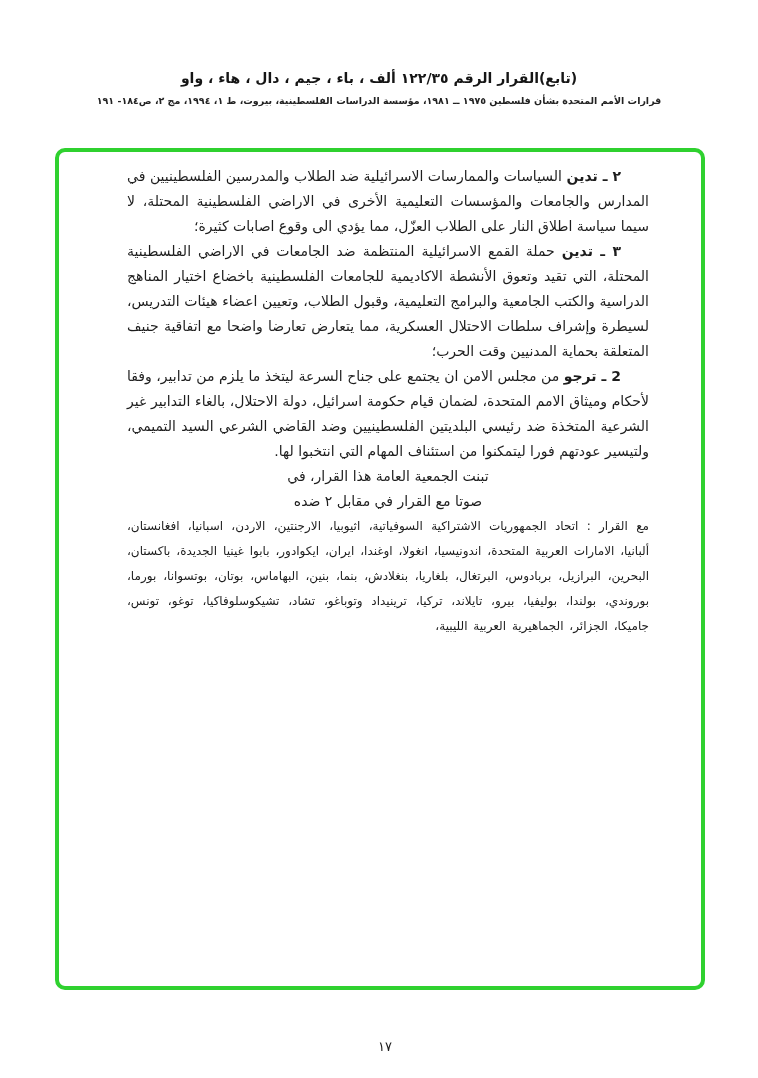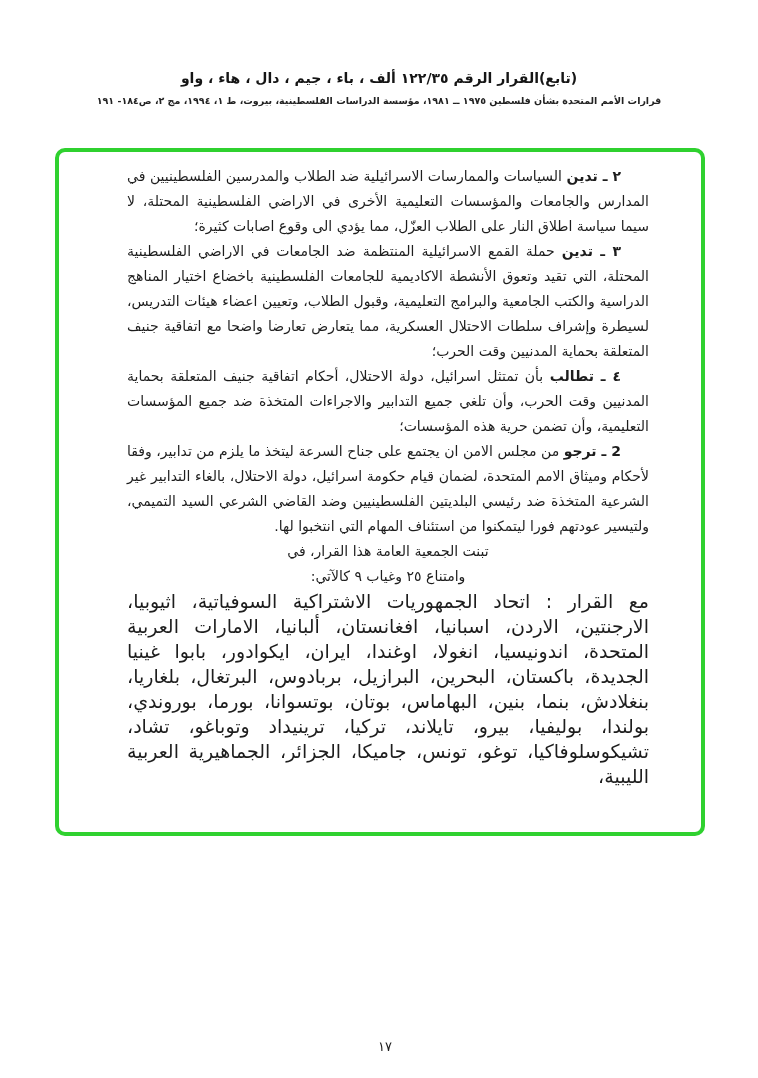--- a/index.html
+++ b/index.html
@@ -32,42 +32,42 @@
     margin-top: 9px;
     font-size: 9.5px;
     font-weight: bold;
     color: #222222;
   }
   .green-box {
     position: absolute;
     top: 148px;
     left: 55px;
     width: 650px;
-    height: 688px;
+    height: 842px;
     border: 4px solid var(--green, #2fd12f);
     border-radius: 10px;
     padding: 12px 52px 0 68px;
     direction: rtl;
     overflow: hidden;
   }
   .para {
     text-align: justify;
     font-size: 14px;
     line-height: 25px;
     text-indent: 28px;
   }
   .para .lead { font-weight: bold; }
   .vote-line {
     text-align: center;
     font-size: 14px;
     line-height: 25px;
   }
   .countries {
     text-align: justify;
-    font-size: 19px;
+    font-size: 12px;
     line-height: 25px;
     word-spacing: 2px;
   }
   .footer {
     position: absolute;
     bottom: 24px;
     left: 12px;
     right: 0;
     text-align: center;
     font-size: 13px;
@@ -83,26 +83,25 @@
     <div class="header-title">(تابع)القرار الرقم ١٢٢/٣٥ ألف ، باء ، جيم ، دال ، هاء ، واو</div>
     <div class="header-source">قرارات الأمم المتحدة بشأن فلسطين ١٩٧٥ ــ ١٩٨١، مؤسسة الدراسات الفلسطينية، بيروت، ط ١، ١٩٩٤، مج ٢، ص١٨٤- ١٩١</div>
   </div>
 
   <div class="green-box">
 
     <p class="para"><span class="lead">٢ ـ تدين</span><span> السياسات والممارسات الاسرائيلية ضد الطلاب والمدرسين الفلسطينيين في المدارس والجامعات والمؤسسات التعليمية الأخرى في الاراضي الفلسطينية المحتلة، لا سيما سياسة اطلاق النار على الطلاب العزّل، مما يؤدي الى وقوع اصابات كثيرة؛</span></p>
 
     <p class="para"><span class="lead">٣ ـ تدين</span><span> حملة القمع الاسرائيلية المنتظمة ضد الجامعات في الاراضي الفلسطينية المحتلة، التي تقيد وتعوق الأنشطة الاكاديمية للجامعات الفلسطينية باخضاع اختيار المناهج الدراسية والكتب الجامعية والبرامج التعليمية، وقبول الطلاب، وتعيين اعضاء هيئات التدريس، لسيطرة وإشراف سلطات الاحتلال العسكرية، مما يتعارض تعارضا واضحا مع اتفاقية جنيف المتعلقة بحماية المدنيين وقت الحرب؛</span></p>
 
-    <p class="para"><span class="lead">٤ ـ تطالب</span><span> بأن تمتثل اسرائيل، دولة الاحتلال، أحكام اتفاقية جنيف المتعلقة بحماية المدنيين وقت الحرب، وأن تلغي جميع التدابير والاجراءات المتخذة ضد جميع المؤسسات التعليمية، وأن تضمن حرية هذه المؤسسات؛</span></p>
 
     <p class="para"><span class="lead">2 ـ ترجو</span><span> من مجلس الامن ان يجتمع على جناح السرعة ليتخذ ما يلزم من تدابير، وفقا لأحكام وميثاق الامم المتحدة، لضمان قيام حكومة اسرائيل، دولة الاحتلال، بالغاء التدابير غير الشرعية المتخذة ضد رئيسي البلديتين الفلسطينيين وضد القاضي الشرعي السيد التميمي، ولتيسير عودتهم فورا ليتمكنوا من استئناف المهام التي انتخبوا لها.</span></p>
 
     <div class="vote-line">تبنت الجمعية العامة هذا القرار، في</div>
-    <div class="vote-line">وامتناع ٢٥ وغياب ٩ كالآتي:</div>
+    <div class="vote-line">صوتا مع القرار في مقابل ٢ ضده</div>
 
     <p class="countries">مع القرار :  اتحاد الجمهوريات الاشتراكية السوفياتية، اثيوبيا، الارجنتين، الاردن، اسبانيا، افغانستان، ألبانيا، الامارات العربية المتحدة، اندونيسيا، انغولا، اوغندا، ايران، ايكوادور، بابوا غينيا الجديدة، باكستان، البحرين، البرازيل، بربادوس، البرتغال، بلغاريا، بنغلادش، بنما، بنين، البهاماس، بوتان، بوتسوانا، بورما، بوروندي، بولندا، بوليفيا، بيرو، تايلاند، تركيا، ترينيداد وتوباغو، تشاد، تشيكوسلوفاكيا، توغو، تونس، جاميكا، الجزائر، الجماهيرية العربية الليبية،</p>
 
   </div>
 
   <div class="footer">١٧</div>
 
 </div>
 
 </body></html>

